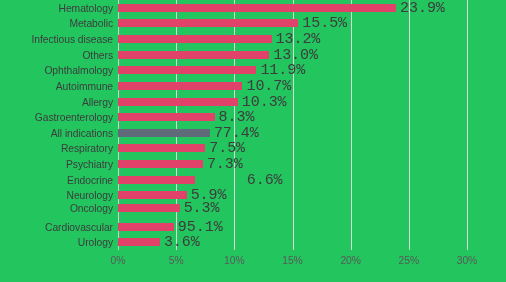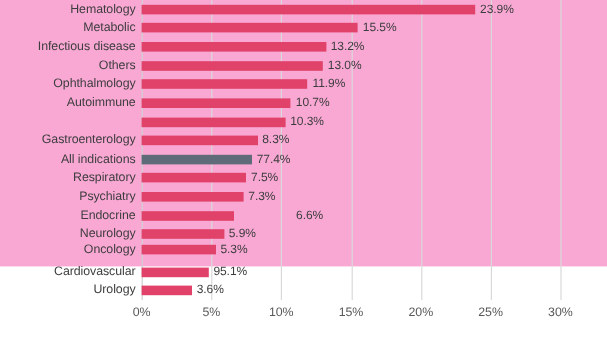--- a/index.html
+++ b/index.html
@@ -11,22 +11,22 @@
     width: 506px;
     height: 282px;
     font-family: "Liberation Sans", sans-serif;
     -webkit-font-smoothing: antialiased;
     overflow: hidden;
   }
 
   #chart-root {
     position: relative;
     width: 506px;
-    height: 222px;
-    background: #f9a8d4;
+    height: 282px;
+    background: #22c55e;
   }
 
   
   
   #plot-area {
     position: absolute;
     left: 118px;
     top: 0px;
     width: 349px;
     height: 250px;
@@ -79,25 +79,26 @@
     height: 8px;
     background: #e0426a;
   }
   .bar.alt {
     background: #5f6b78;
   }
   .val-label {
     position: absolute;
     top: 50%;
     transform: translateY(-50%);
-    font-size: 10px;
+    font-size: 15px;
     line-height: 11px;
     color: #3d3d3d;
     white-space: nowrap;
     letter-spacing: -0.05px;
+    font-family: Liberation Mono, monospace;
   }
 
   
   #xaxis-layer {
     position: absolute;
     left: 0;
     top: 252px;
     width: 506px;
     height: 30px;
   }
@@ -152,20 +153,21 @@
         <div class="cat-label">Ophthalmology</div>
         <div class="bar" style="width: 138.437px;"></div>
         <div class="val-label" style="left: 260.437px;">11.9%</div>
       </div>
       <div class="bar-row" style="top: 78.125px; height: 15.625px;">
         <div class="cat-label">Autoimmune</div>
         <div class="bar" style="width: 124.477px;"></div>
         <div class="val-label" style="left: 246.477px;">10.7%</div>
       </div>
       <div class="bar-row" style="top: 93.75px; height: 15.625px;">
+        <div class="cat-label">Allergy</div>
         <div class="bar" style="width: 119.823px;"></div>
         <div class="val-label" style="left: 241.823px;">10.3%</div>
       </div>
       <div class="bar-row" style="top: 109.375px; height: 15.625px;">
         <div class="cat-label">Gastroenterology</div>
         <div class="bar" style="width: 96.5567px;"></div>
         <div class="val-label" style="left: 218.557px;">8.3%</div>
       </div>
       <div class="bar-row" style="top: 125px; height: 15.625px;">
         <div class="cat-label">All indications</div>

